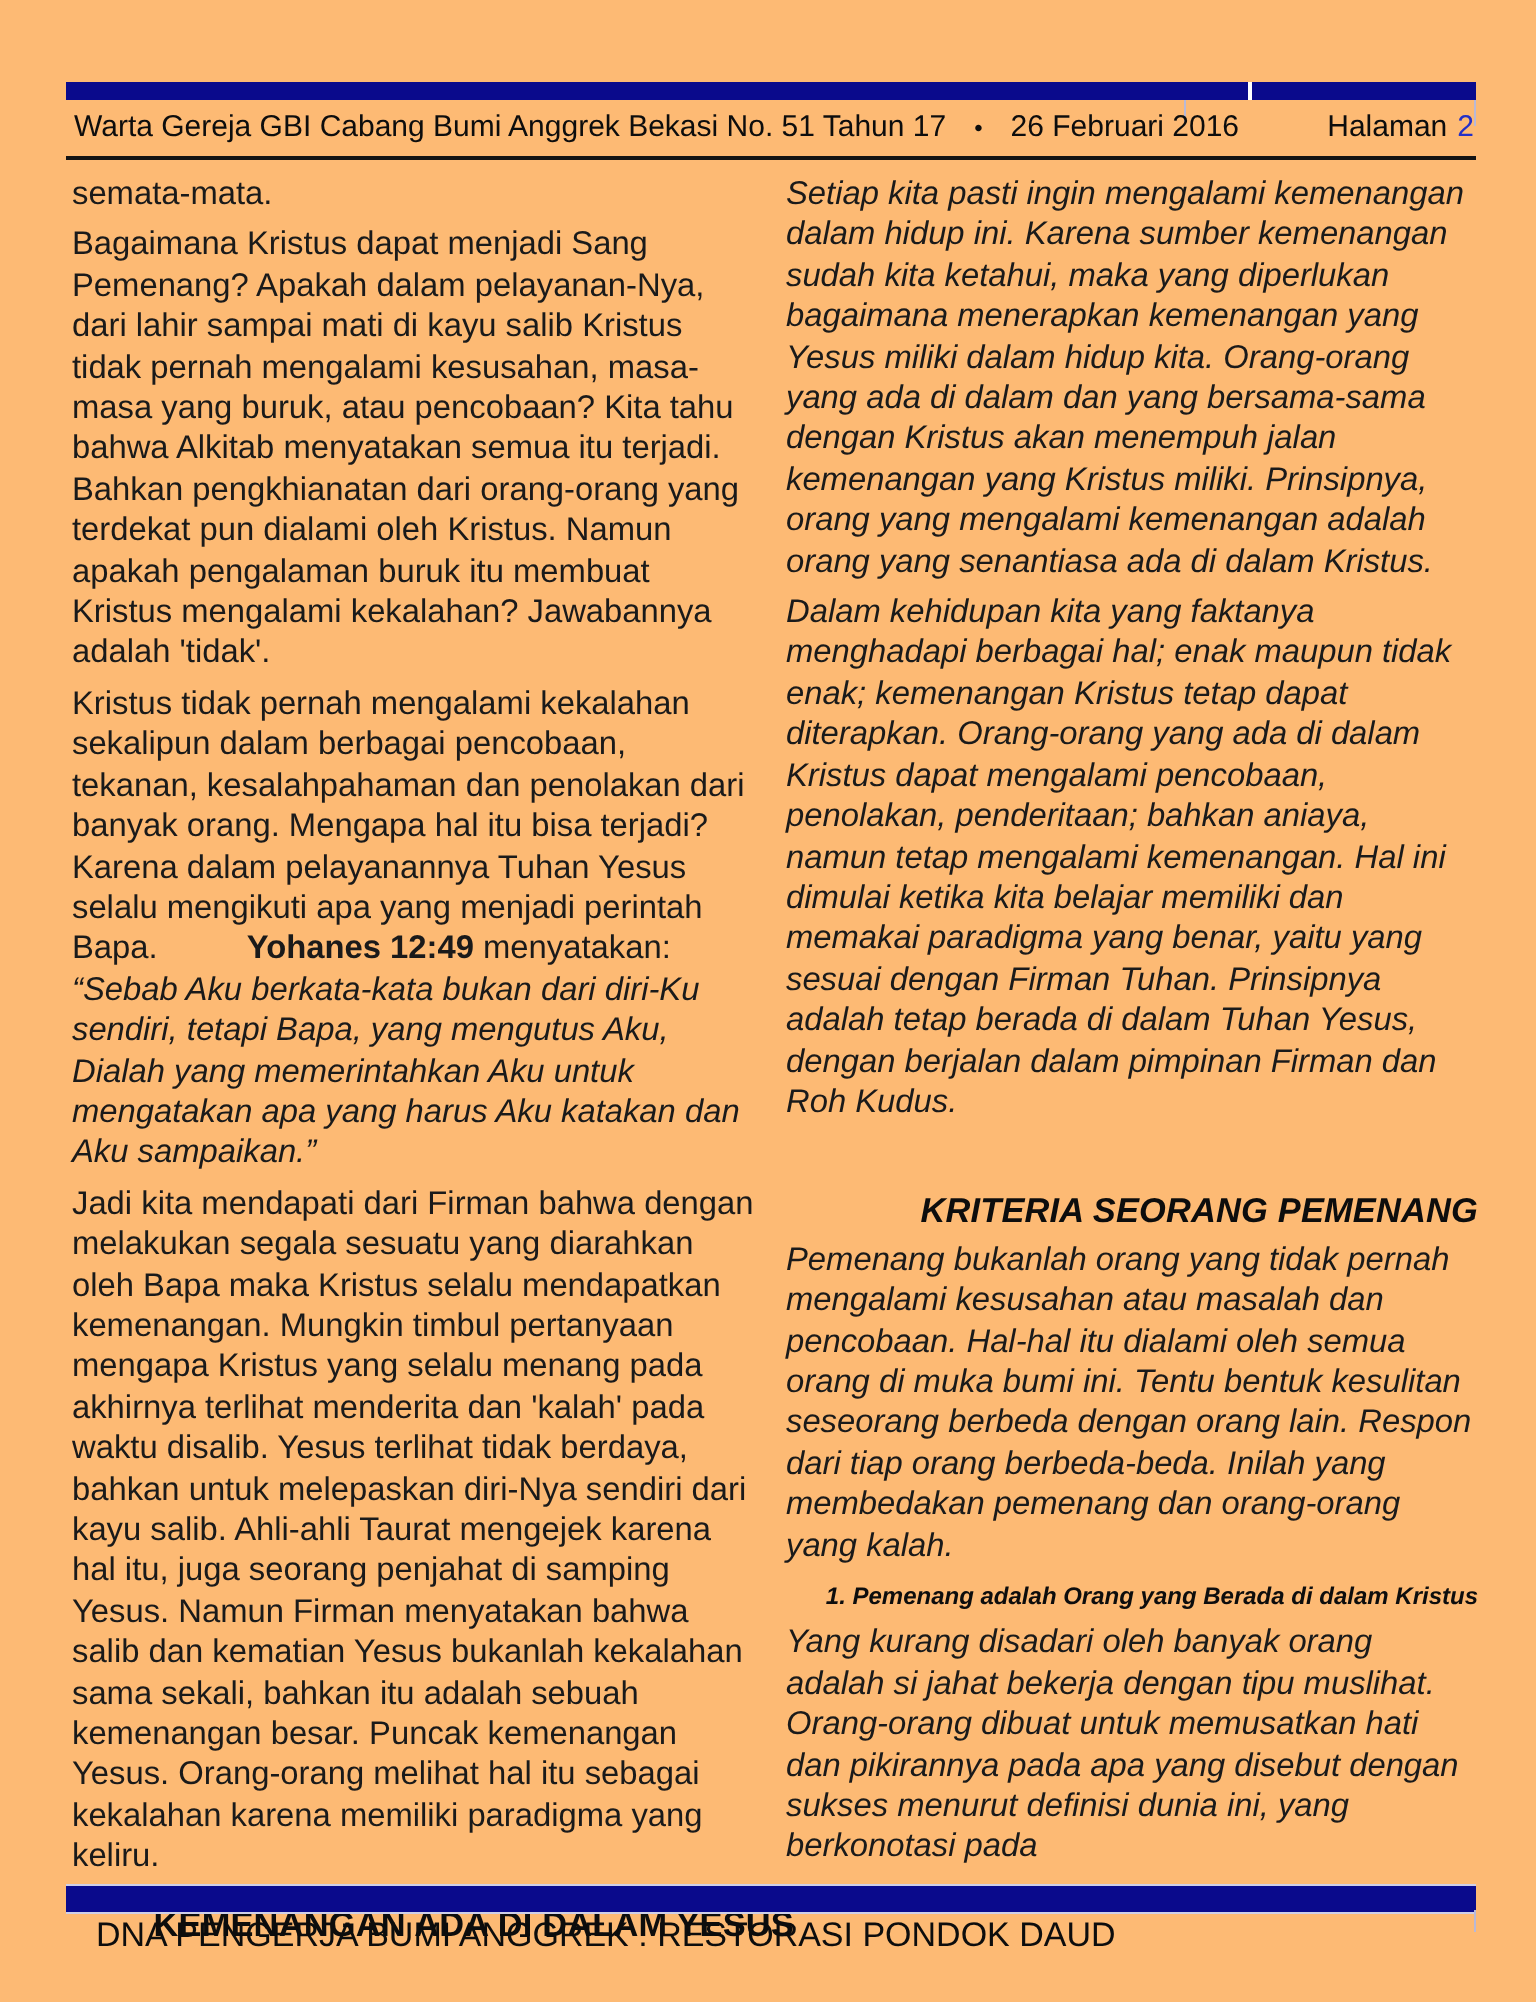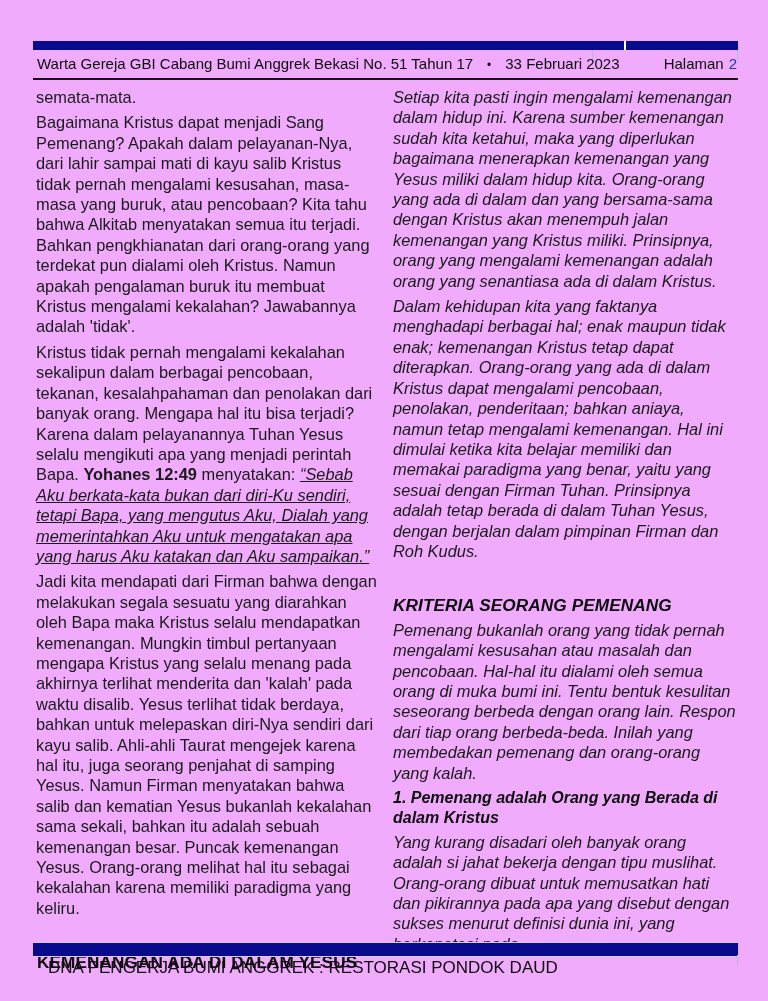--- a/index.html
+++ b/index.html
@@ -1,19 +1,19 @@
 <!DOCTYPE html>
 <html><head>
 <meta charset="utf-8">
 <style>
   html,body{margin:0;padding:0;background:#ffffff;}
   .page{
     position:relative;
     width:768px;height:1001px;
-    background:#f0abfc;
+    background:#fdba74;
     font-family:"Liberation Sans","DejaVu Sans",sans-serif;
     color:#1a1a1a;
     overflow:hidden;
   }
   
   .topbar{
     position:absolute;left:33px;top:41px;width:705px;height:9px;
     background:#0a0a8c;
   }
   .topbar-notch{
@@ -41,33 +41,33 @@
   
   .content{
     position:absolute;left:36px;top:87px;width:703px;
     display:flex;gap:14px;
     font-size:16.4px;line-height:20.4px;
   }
   .col{min-width:0;}
   .col-left{width:343px;}
   .col-right{width:346px;font-style:italic;}
   .content p{margin:0 0 5px 0;}
-  .bold{font-weight:bold;}
-  .italic{font-style:italic;text-decoration:underline;}
+  .bold{font-weight:bold;margin-left:40px;}
+  .italic{font-style:italic;}
   .section-heading{
-    font-weight:bold;font-size:17.2px;color:#0d0d0d;letter-spacing:0.1px;
+    font-weight:bold;font-size:17.2px;color:#0d0d0d;letter-spacing:0.1px;text-align:right;
   }
   .left-heading{
     position:absolute;left:37px;top:952px;width:360px;
   }
   .right-heading{
     margin:34px 0 4px 0;
   }
   .sub-heading{
-    font-weight:bold;font-size:16px;line-height:20.4px;margin:3px 0 3px 0;color:#0d0d0d;
+    font-weight:bold;font-size:12px;line-height:20.4px;margin:3px 0 3px 0;color:#0d0d0d;text-align:right;
   }
   
   .footbar{
     position:absolute;left:33px;top:942px;width:705px;height:13px;
     background:#0a0a8c;border-top:1px solid #cfcfe8;border-bottom:1px solid #cfcfe8;
   }
   .footer-text{
     position:absolute;left:48px;top:958px;
     font-weight:normal;font-size:17px;color:#0d0d0d;white-space:nowrap;
   }
@@ -80,21 +80,21 @@
   <div class="topbar">
     <div class="topbar-notch"></div>
   </div>
   <div class="cell-edge edge-mid"></div>
   <div class="cell-edge edge-right-top"></div>
 
   <div class="header-row">
     <div class="header-left">
       <span>Warta Gereja GBI Cabang Bumi Anggrek Bekasi No. 51 Tahun 17</span>
       <span class="header-bullet">•</span>
-      <span>33 Februari 2023</span>
+      <span>26 Februari 2016</span>
     </div>
     <div>
       <span class="page-label">Halaman</span><span class="page-number">2</span>
     </div>
   </div>
 
   <div class="header-rule"></div>
 
   <div class="content">
 

